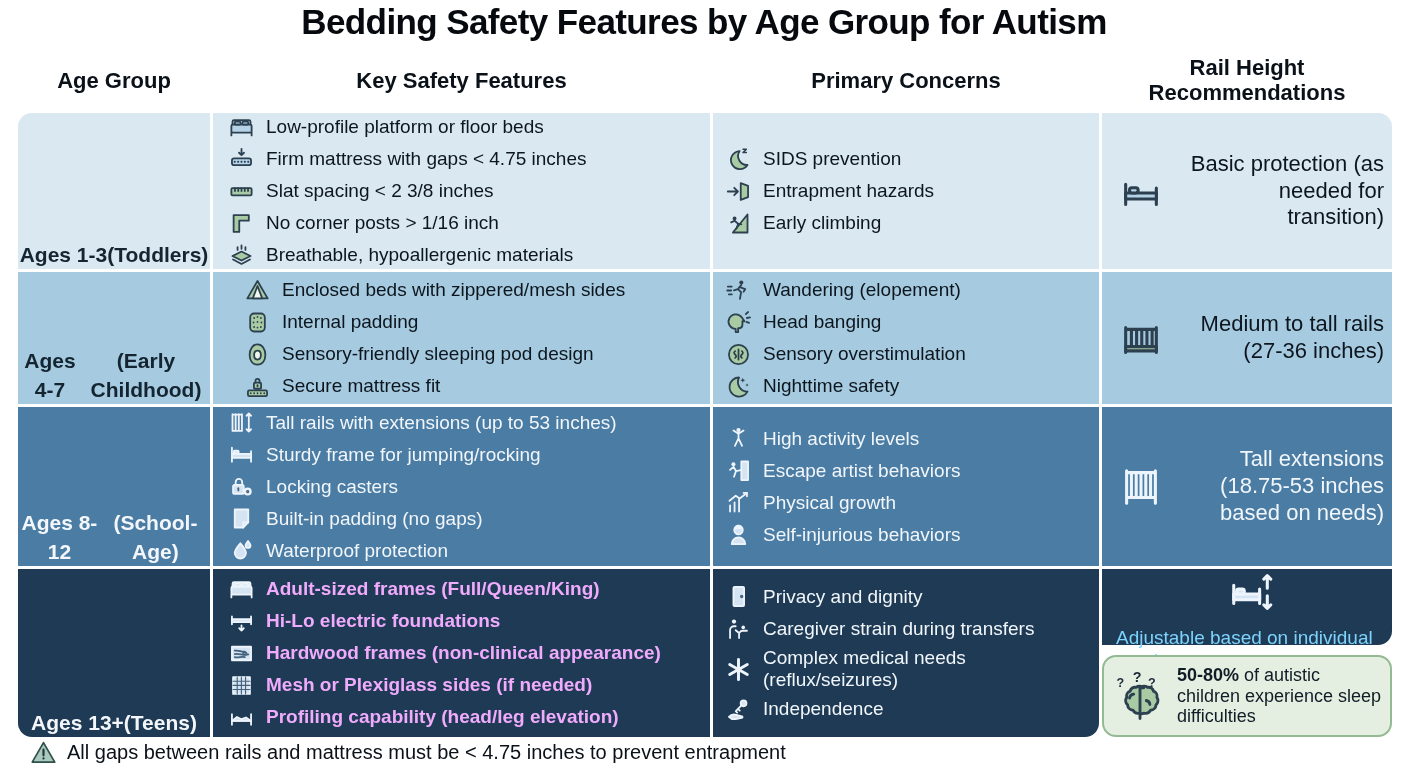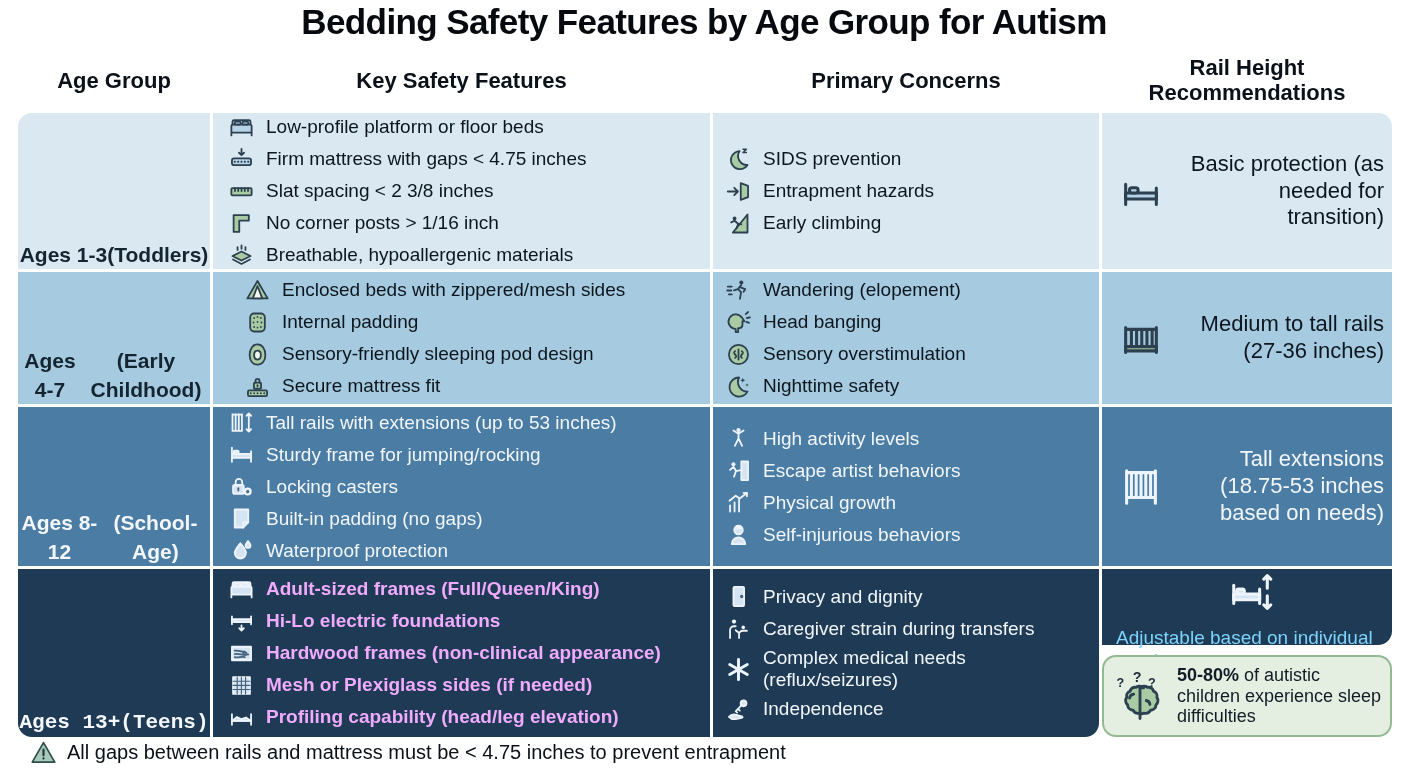--- a/index.html
+++ b/index.html
@@ -333,21 +333,21 @@
       </div>
     </div>
     <div class="cell rail" style="background: rgb(75, 124, 164); color: rgb(241, 246, 251);">
       <span class="icon theme-dark">
         <svg viewBox="0 0 24 24" width="46" height="46" fill="none" stroke="currentColor" stroke-width="1.6" stroke-linecap="round" stroke-linejoin="round">
           <path d="M4.5 3.5v17M19.5 3.5v17M4.5 4.5h15M7 4.5v13M9.5 4.5v13M12 4.5v13M14.5 4.5v13M17 4.5v13M4.5 17.5h15"></path>
         </svg>
       </span>
       <span>Tall extensions (18.75-53 inches based on needs)</span>
     </div>
-    <div class="cell age bl" style="background: rgb(30, 58, 84); color: rgb(243, 247, 251); font-family: Liberation Mono, monospace;">
+    <div class="cell age bl" style="background: rgb(30, 58, 84); color: rgb(243, 247, 251);">
       <div class="age-line">Ages 13+</div>
       <div class="age-line">(Teens)</div>
     </div>
     <div class="cell listcell" style="background: rgb(30, 58, 84); color: #f0abfc; font-weight: bold;">
       <div class="item">
         <span class="icon theme-dark">
           <svg viewBox="0 0 24 24" width="27" height="27" fill="none" stroke="currentColor" stroke-width="1.6" stroke-linecap="round" stroke-linejoin="round">
             <path class="f-b" d="M4 9.5V6.8c0-.8.6-1.4 1.4-1.4h13.2c.8 0 1.4.6 1.4 1.4v2.7"></path>
             <rect class="f-b" x="3" y="9.5" width="18" height="7" rx="1.2"></rect>
             <path d="M3 16.5V19M21 16.5V19"></path>

